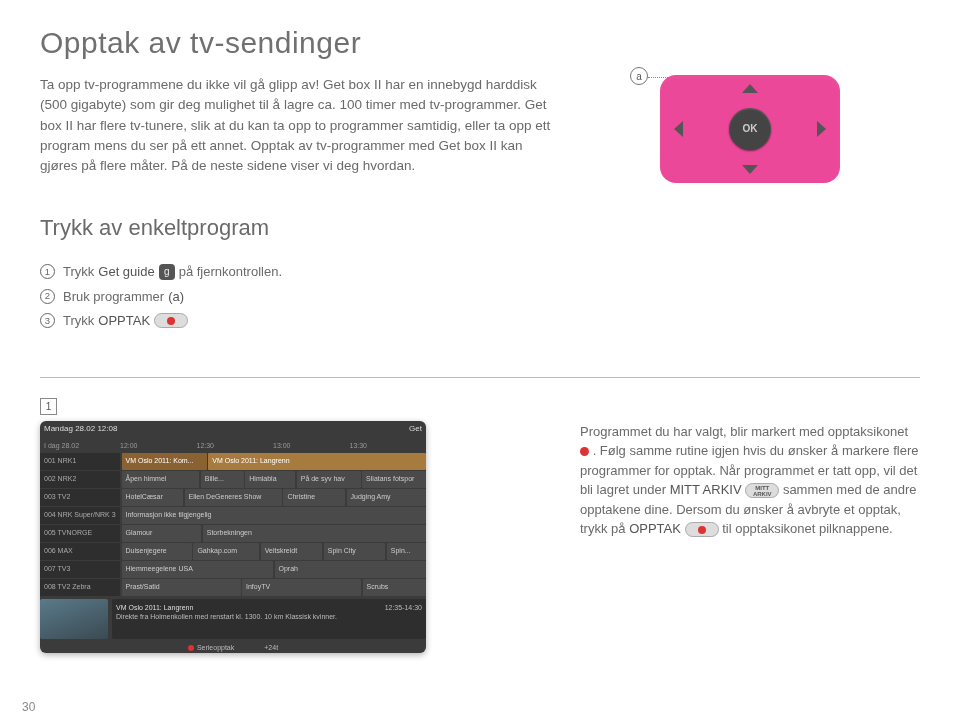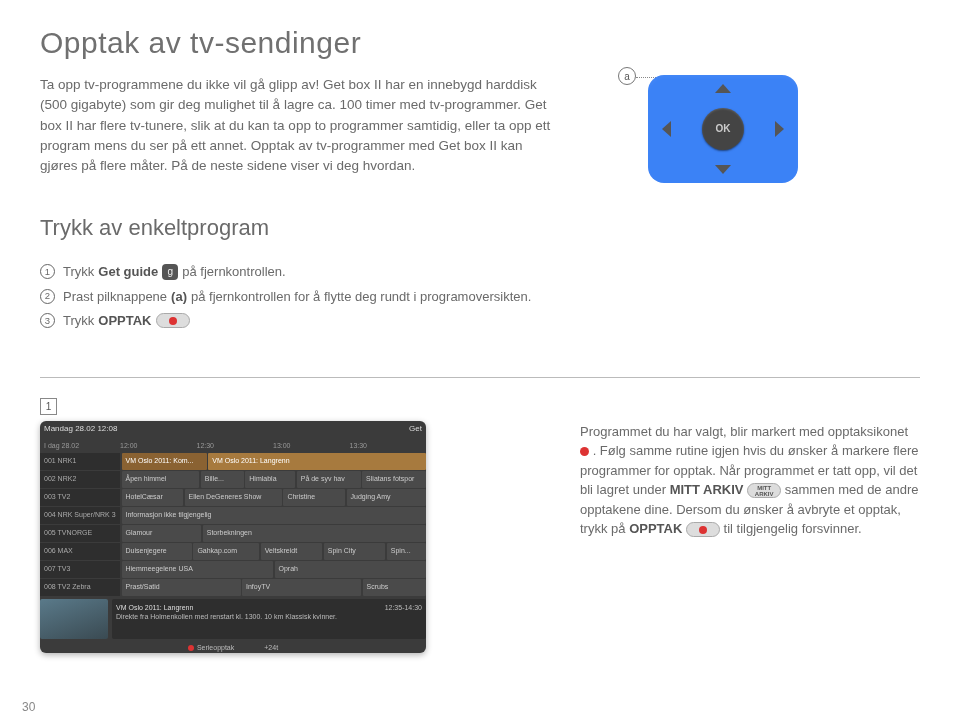--- a/index.html
+++ b/index.html
@@ -22,21 +22,21 @@
     letter-spacing: 0.5px;
   }
   h2 {
     font-size: 22px;
     font-weight: 400;
     color: #6a6a6a;
     margin: 28px 0 18px 0;
   }
   .intro-block {
     display: flex;
-    gap: 28px;
+    gap: 40px;
     align-items: flex-start;
   }
   .intro-text {
     flex: 0 0 520px;
     font-size: 13.5px;
     color: #6a6a6a;
   }
   .remote-area {
     position: relative;
     flex: 0 0 auto;
@@ -57,23 +57,23 @@
     background: #fff;
   }
   .remote-connector {
     position: absolute;
     left: -12px;
     top: 2px;
     width: 34px;
     border-top: 1.5px dotted #888;
   }
   .remote {
-    width: 150px;
+    width: 180px;
     height: 108px;
-    background: #3b82f6;
+    background: #ec4899;
     border-radius: 16px;
     position: relative;
     box-shadow: inset 0 2px 4px rgba(255,255,255,0.05);
   }
   .remote .ok {
     position: absolute;
     left: 50%; top: 50%;
     transform: translate(-50%, -50%);
     width: 42px; height: 42px;
     border-radius: 50%;
@@ -102,21 +102,21 @@
     display: inline-flex;
     width: 15px; height: 15px;
     border: 1px solid #666;
     border-radius: 50%;
     font-size: 9.5px;
     align-items: center;
     justify-content: center;
     margin-right: 4px;
     flex-shrink: 0;
   }
-  .bold { font-weight: bold; color: #555; }
+  .bold { font-weight: normal; color: #555; }
   .icon-g {
     display: inline-flex;
     width: 16px; height: 16px;
     background: #555;
     border-radius: 4px;
     color: #eee;
     font-size: 10px;
     align-items: center;
     justify-content: center;
     vertical-align: middle;
@@ -314,23 +314,22 @@
   <div class="step-line">
     <span class="circ-num">1</span>
     <span>Trykk </span>
     <span class="bold">Get guide</span>
     <span class="icon-g">g</span>
     <span> på fjernkontrollen.</span>
   </div>
 
   <div class="step-line">
     <span class="circ-num">2</span>
-    <span>Prast pilknappene </span>
+    <span>Bruk programmer </span>
     <span class="bold">(a)</span>
-    <span> på fjernkontrollen for å flytte deg rundt i programoversikten.</span>
   </div>
 
   <div class="step-line">
     <span class="circ-num">3</span>
     <span>Trykk </span>
     <span class="bold">OPPTAK</span>
     <span class="icon-rec"></span>
   </div>
 </div>
 
@@ -438,17 +437,17 @@
 
   <div class="right-text">
     <span class="seg">Programmet du har valgt, blir markert med opptaksikonet </span>
     <span class="rec-dot"></span>
     <span class="seg">. Følg samme rutine igjen hvis du ønsker å markere flere programmer for opptak. Når programmet er tatt opp, vil det bli lagret under </span>
     <span class="bold">MITT ARKIV</span>
     <span class="icon-arkiv">MITT ARKIV</span>
     <span class="seg"> sammen med de andre opptakene dine. Dersom du ønsker å avbryte et opptak, trykk på </span>
     <span class="bold">OPPTAK</span>
     <span class="icon-rec"></span>
-    <span class="seg"> til tilgjengelig forsvinner.</span>
+    <span class="seg"> til opptaksikonet pilknappene.</span>
   </div>
 </div>
 
 <div class="page-num">30</div>
 
 </body></html>

